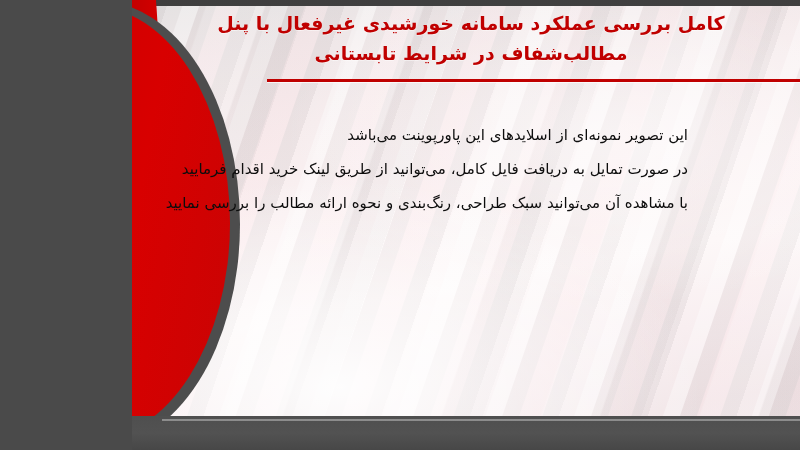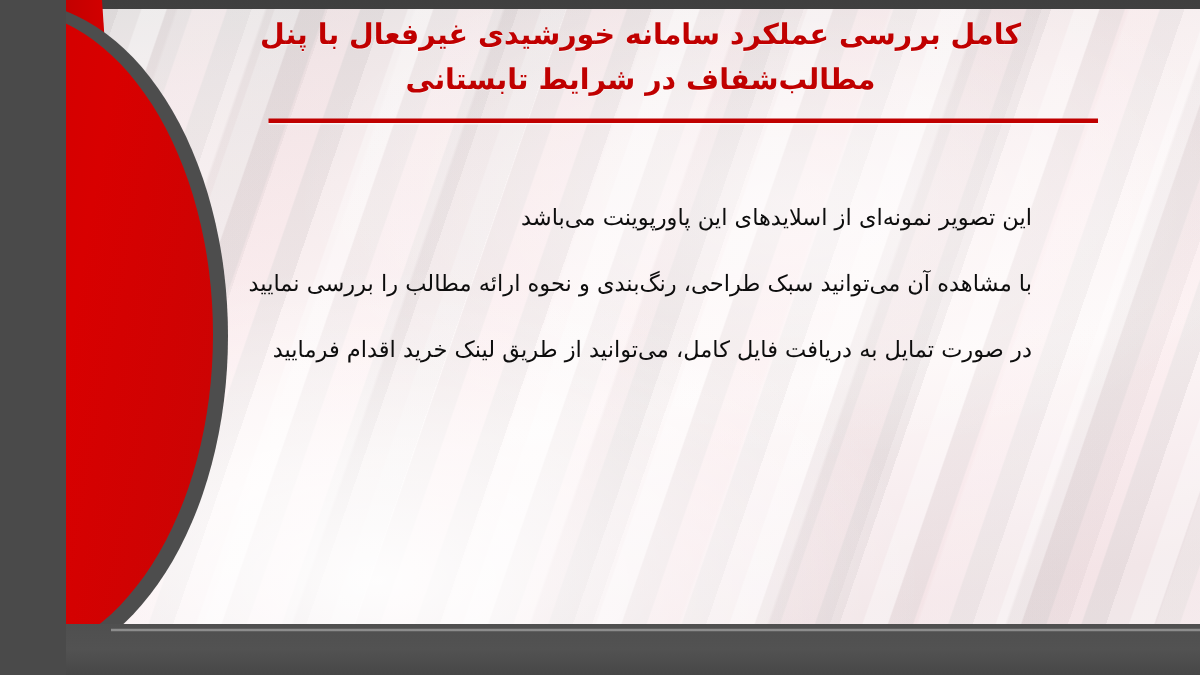--- a/index.html
+++ b/index.html
@@ -4,21 +4,21 @@
 <title>Slide</title>
 <style>
   html, body {
     margin: 0;
     padding: 0;
     background: #4a4a4a;
   }
 
   #slide {
     position: relative;
-    width: 756px;
+    width: 668px;
     height: 450px;
     overflow: hidden;
     background: #4d4d4d;
     font-family: "DejaVu Sans", "Liberation Sans", sans-serif;
   }
 
   
   .frame-bg {
     position: absolute;
     inset: 0;
@@ -165,21 +165,20 @@
     direction: rtl;
   }
 
   .body-line {
     color: #0d0d0d;
     font-size: 15px;
     line-height: 34px;
     font-weight: normal;
     white-space: nowrap;
     text-align: right;
-    margin-top: 10px;
   }
 
   
   .bottom-bar {
     position: absolute;
     left: 0;
     bottom: 0;
     width: 800px;
     height: 34px;
     background: linear-gradient(180deg, #4f4f4f 0%, #525252 50%, #474747 100%);
@@ -217,20 +216,20 @@
 
   <div class="title-block">
     <div class="title-line">کامل بررسی عملکرد سامانه خورشیدی غیرفعال با پنل</div>
     <div class="title-line">مطالب‌شفاف در شرایط تابستانی</div>
   </div>
 
   <div class="title-rule"></div>
 
   <div class="body-block">
     <div class="body-line">این تصویر نمونه‌ای از اسلایدهای این پاورپوینت می‌باشد</div>
+    <div class="body-line">در صورت تمایل به دریافت فایل کامل، می‌توانید از طریق لینک خرید اقدام فرمایید</div>
     <div class="body-line">با مشاهده آن می‌توانید سبک طراحی، رنگ‌بندی و نحوه ارائه مطالب را بررسی نمایید</div>
-    <div class="body-line">در صورت تمایل به دریافت فایل کامل، می‌توانید از طریق لینک خرید اقدام فرمایید</div>
   </div>
 
   <div class="bottom-bar"></div>
   <div class="bottom-bar-inner"></div>
 
 </div>
 
 </body></html>

